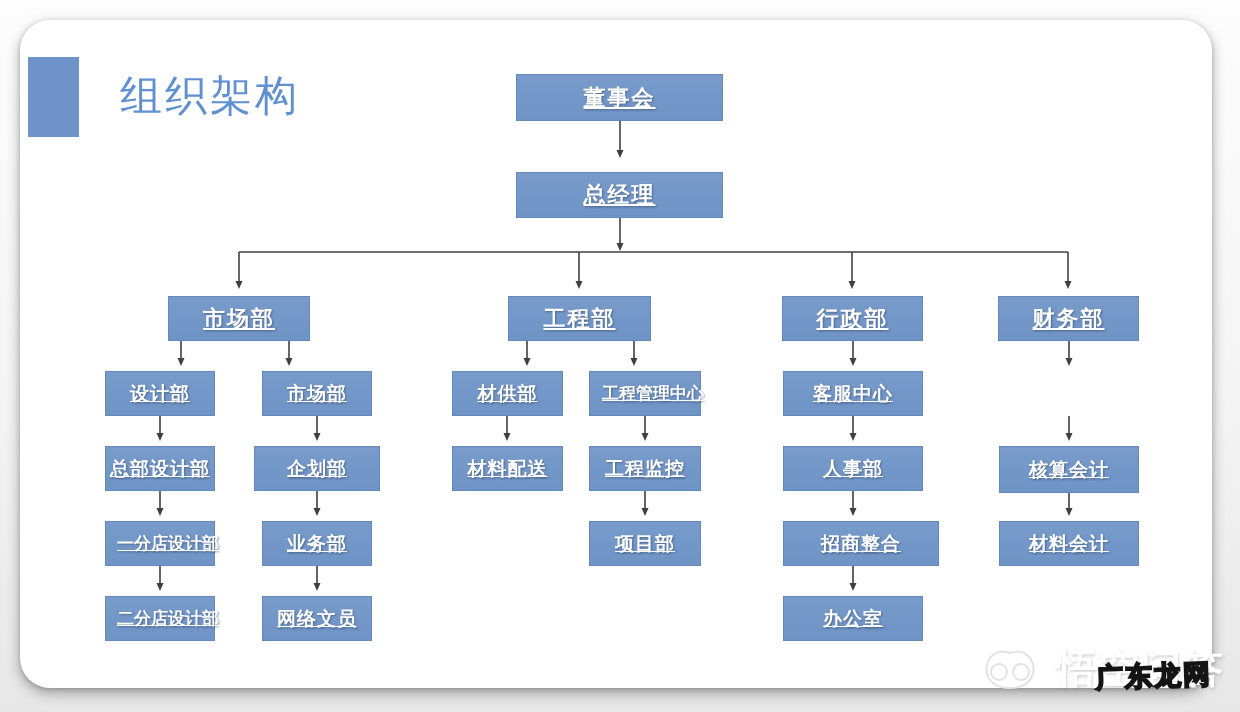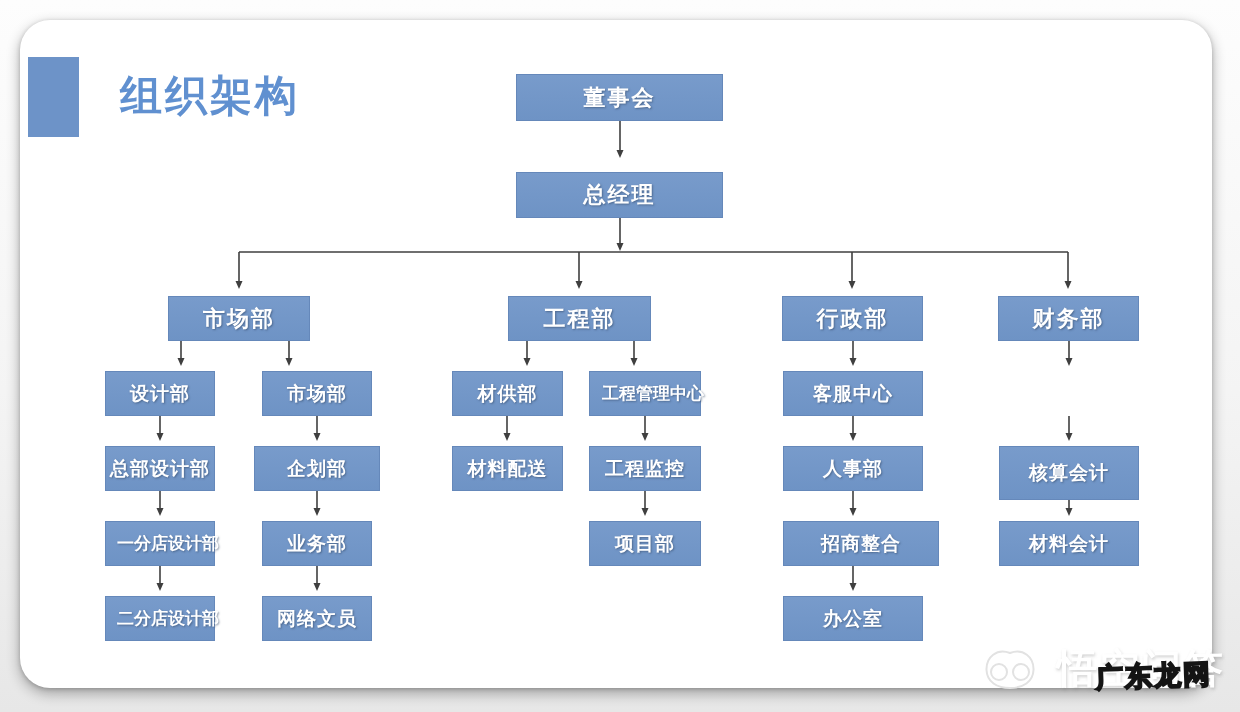--- a/index.html
+++ b/index.html
@@ -16,32 +16,33 @@
     box-shadow: 0 5px 14px rgba(0,0,0,0.32), 0 1px 4px rgba(0,0,0,0.18);
   }
 
   .accent-square {
     position:absolute; left:28px; top:57px; width:51px; height:80px;
     background:#6d93c8;
   }
 
   .page-title {
     position:absolute; left:120px; top:68px;
-    font-size:42px; font-weight:700; letter-spacing:3px;
+    font-size:42px; font-weight:400; letter-spacing:3px;
     color:#6090d0;
   }
 
   .box {
     position:absolute;
     background: linear-gradient(180deg, #789bcb 0%, #6e93c5 100%);
     border:1px solid #6588ba;
     color:#ffffff; font-weight:700;
     display:flex; align-items:center; justify-content:center;
     text-shadow: 1px 1px 2px rgba(45,65,95,0.55);
     white-space:nowrap;
+    text-decoration:underline;
   }
   .box.lg { font-size:22px; letter-spacing:2px; }
   .box.sm { font-size:19px; letter-spacing:1px; }
   .box.fs17 { font-size:17px; letter-spacing:0;padding-left:16px; }
 
   svg.connectors {
     position:absolute; left:0; top:0; width:1240px; height:712px;
     pointer-events:none;
   }
 
@@ -143,21 +144,21 @@
 
   <div class="box sm fs17" style="left:589px;top:371px;width:112px;height:45px">工程管理中心</div>
   <div class="box sm" style="left:589px;top:446px;width:112px;height:45px">工程监控</div>
   <div class="box sm" style="left:589px;top:521px;width:112px;height:45px">项目部</div>
 
   <div class="box sm" style="left:783px;top:371px;width:140px;height:45px">客服中心</div>
   <div class="box sm" style="left:783px;top:446px;width:140px;height:45px">人事部</div>
   <div class="box sm" style="left:783px;top:521px;width:156px;height:45px">招商整合</div>
   <div class="box sm" style="left:783px;top:596px;width:140px;height:45px">办公室</div>
 
-  <div class="box sm" style="left:999px;top:446px;width:140px;height:54px">核算会计</div>
+  <div class="box sm" style="left:999px;top:446px;width:140px;height:47px">核算会计</div>
   <div class="box sm" style="left:999px;top:521px;width:140px;height:45px">材料会计</div>
 
   <div class="wukong-badge">
     <span style="display:inline-flex;">
       <svg width="54" height="42" viewBox="0 0 54 42">
         <g fill="#ffffff" stroke="#e2e2e2" stroke-width="2">
           <path d="M27 5 C14 0, 3 9, 3.5 22 C4 34, 14 40, 27 40 C40 40, 50 34, 50.5 22 C51 9, 40 0, 27 5 Z"></path>
           <circle cx="16" cy="24" r="8" fill="none"></circle>
           <circle cx="38" cy="24" r="8" fill="none"></circle>
         </g>

